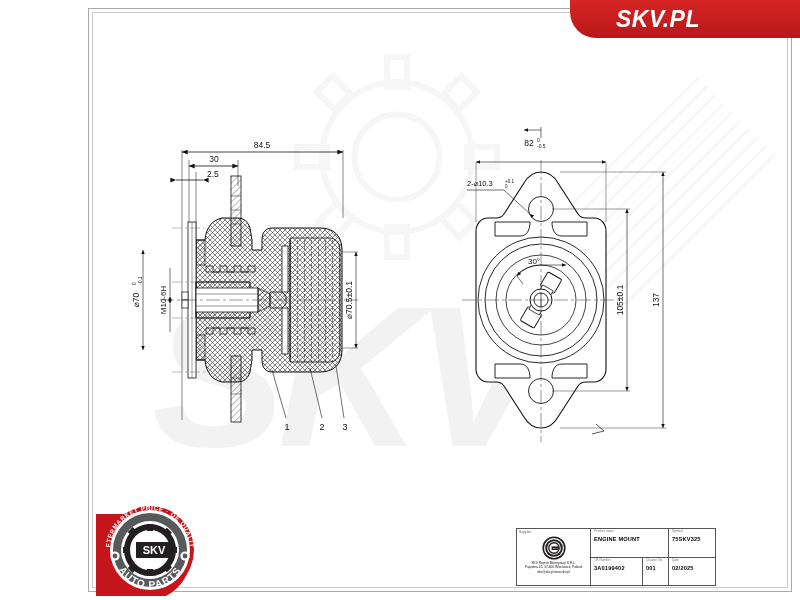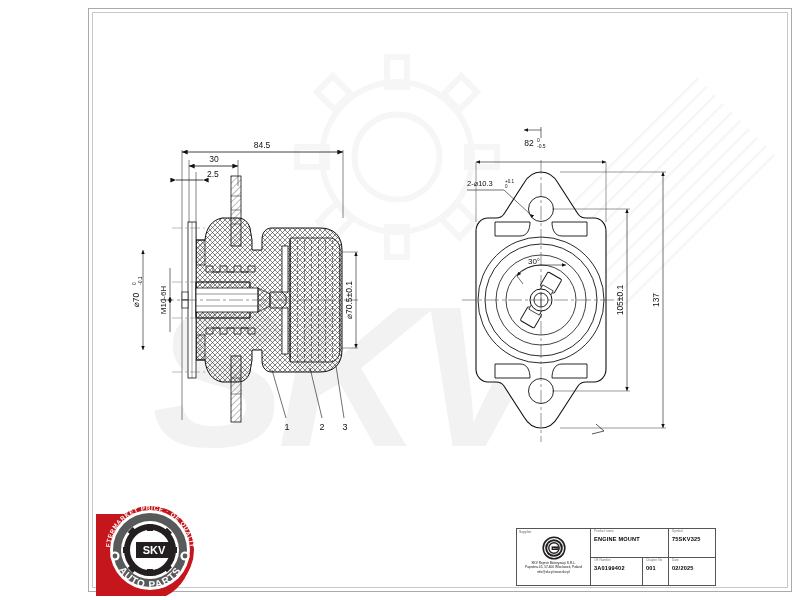--- a/index.html
+++ b/index.html
@@ -473,20 +473,23 @@
         </g>
 
         <g stroke="#111" stroke-width="0.7">
           <path d="M596,424 L604,431 L592,434" fill="none"></path>
         </g>
       </g>
 
     </g>
   </svg>
 
+  <div class="skv-banner">
+    <div class="txt">SKV.PL</div>
+  </div>
 
   <svg class="badge" viewBox="0 0 112 96">
     <defs>
       <path id="arcTop" d="M 14,50 A 40,40 0 0 1 94,50" fill="none"></path>
       <path id="arcBot" d="M 18,52 A 36,36 0 0 0 90,52" fill="none"></path>
     </defs>
 
     <path d="M0,14 L0,96 L70,96 A46,46 0 0 0 70,14 Z" fill="#c4161c"></path>
     <circle cx="54" cy="50" r="44" fill="#c4161c"></circle>
     <circle cx="54" cy="50" r="40" fill="#ffffff"></circle>

